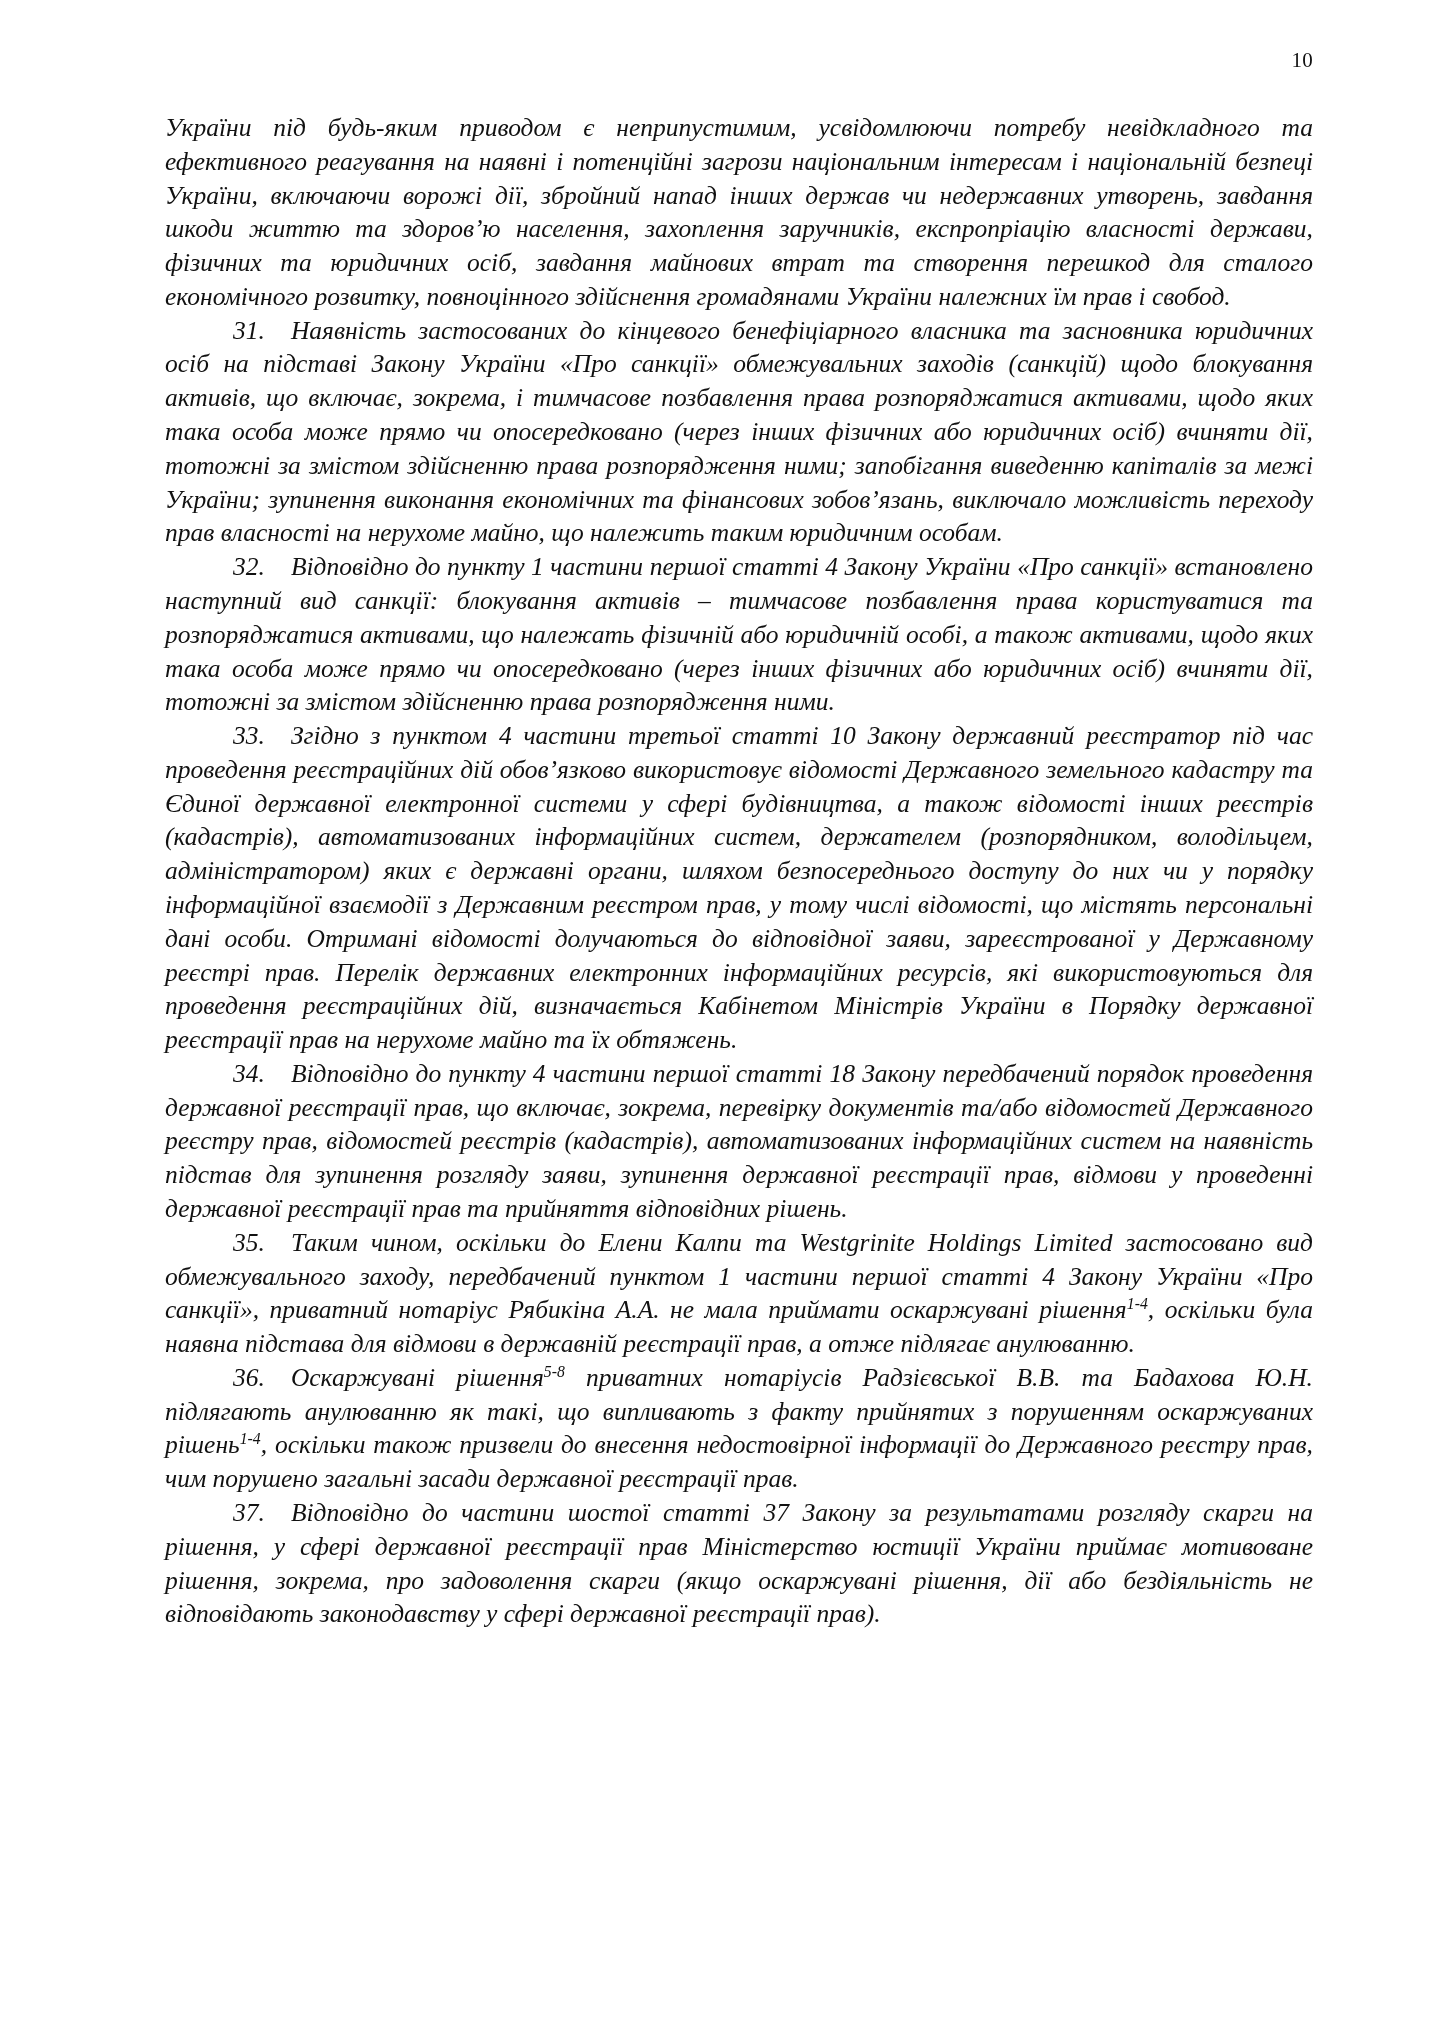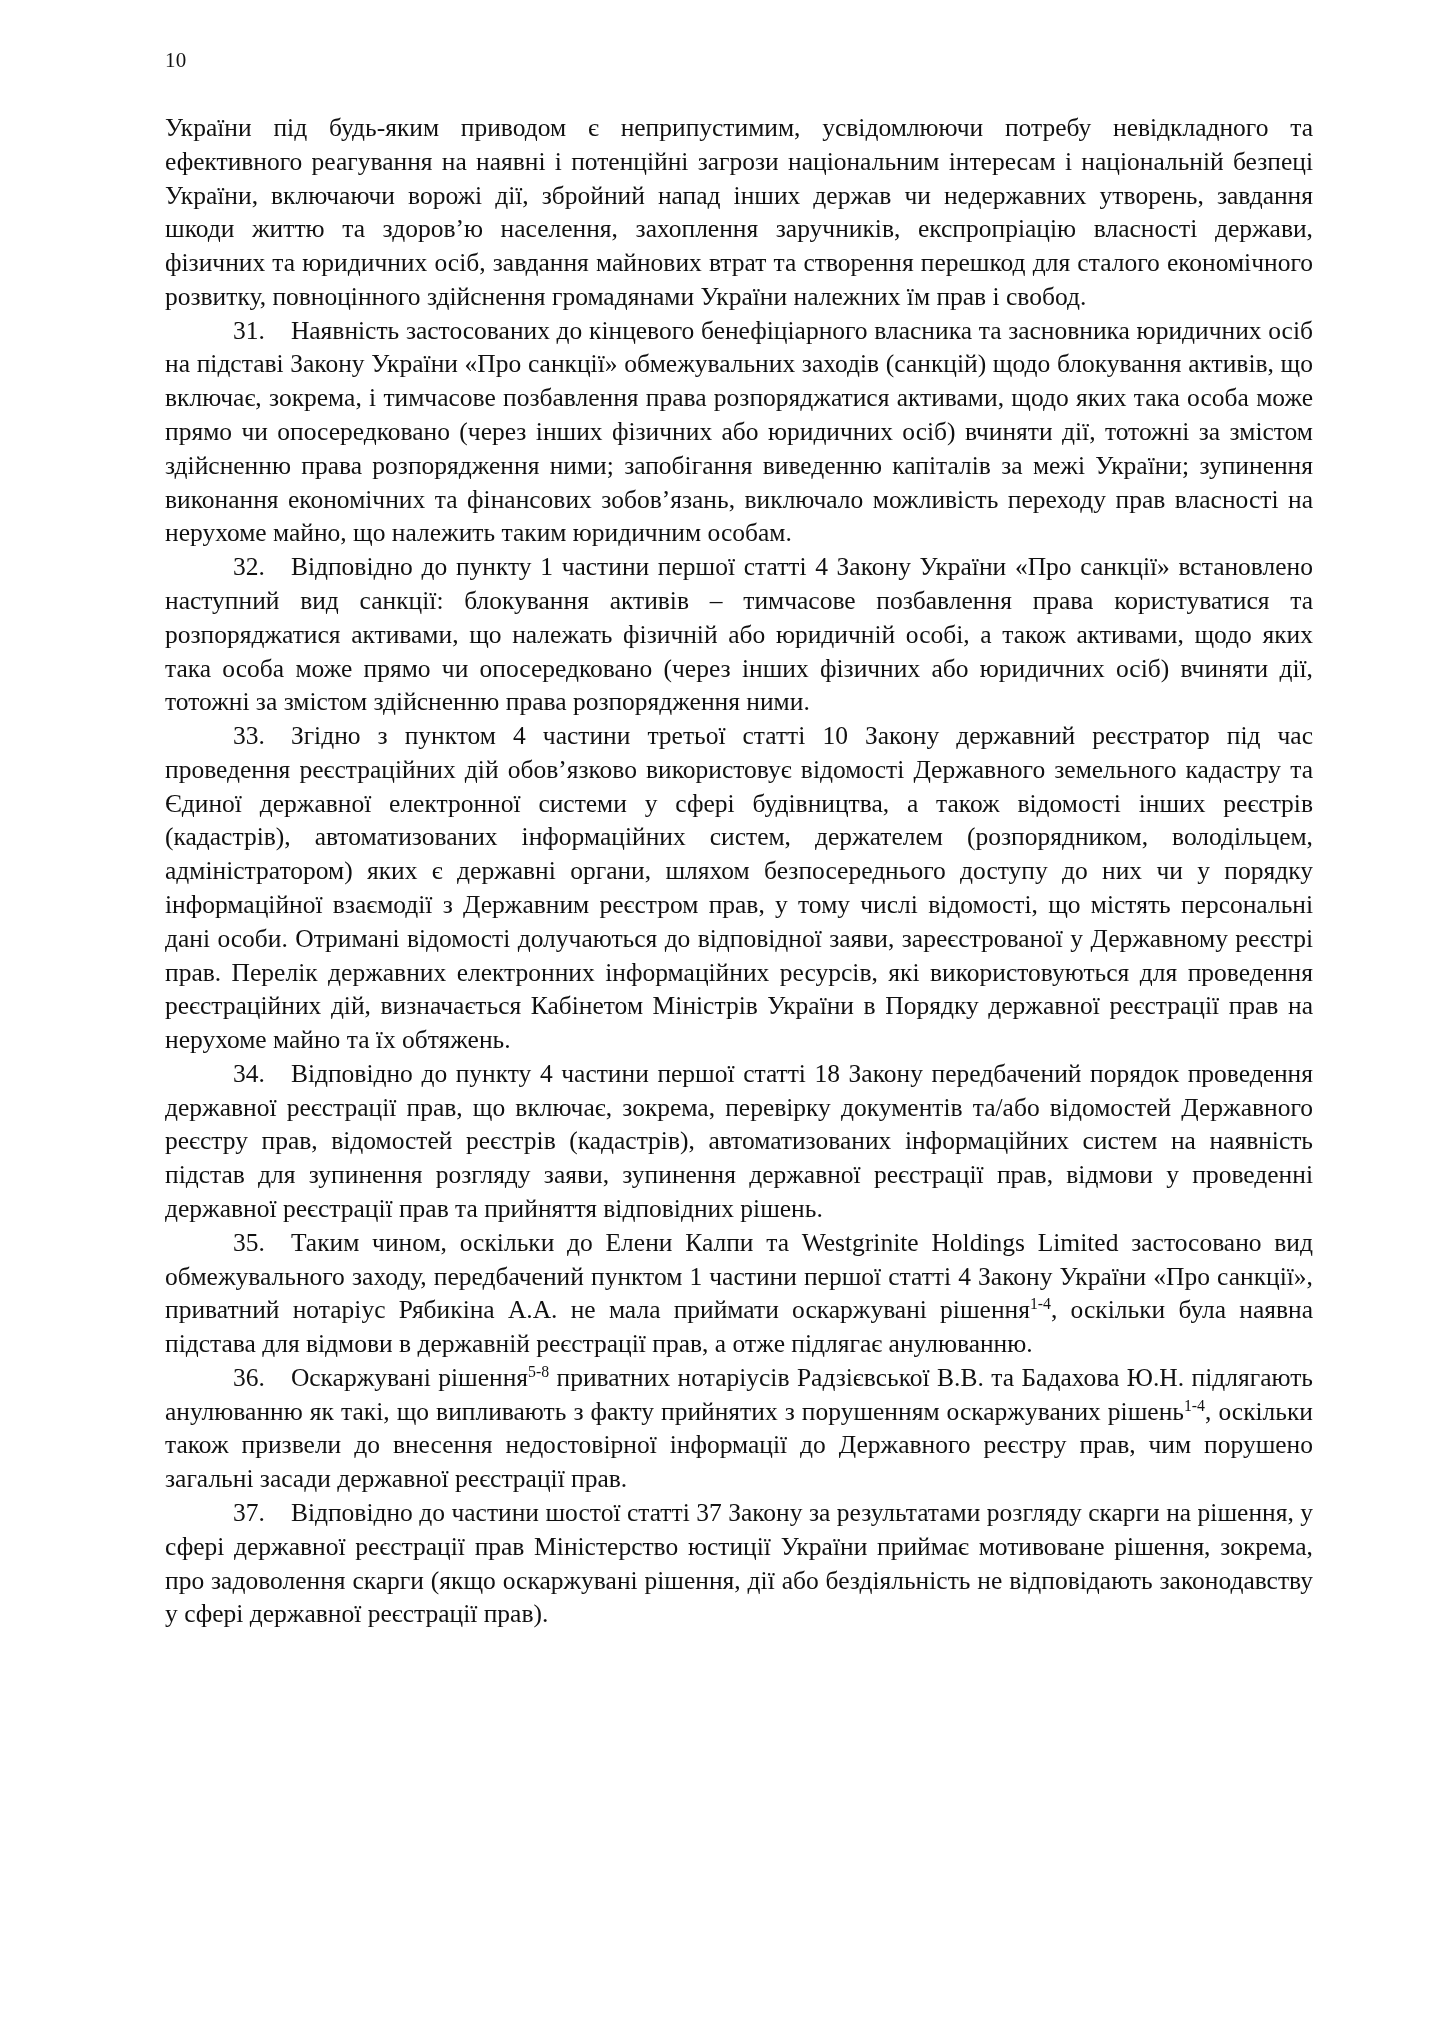--- a/index.html
+++ b/index.html
@@ -14,36 +14,37 @@
     color: #111111;
   }
   .page {
     width: 1443px;
     min-height: 2040px;
     box-sizing: border-box;
     padding: 48px 130px 40px 165px;
     position: relative;
   }
   .page-number {
-    text-align: left;
+    text-align: right;
     font-size: 21px;
     letter-spacing: 0.2px;
     margin: 0 0 38px 0;
     color: #111;
   }
   .doc-body {
     font-size: 25.5px;
     line-height: 1.325;
     text-align: justify;
     text-justify: inter-word;
     hyphens: none;
   }
   .para {
     margin: 16px 0 0 0;
     text-indent: 0;
+    font-style: italic;
   }
   .para + .para {
     margin-top: 0px;
   }
   .para.indent {
     text-indent: 68px;
   }
   .num {
     
   }

